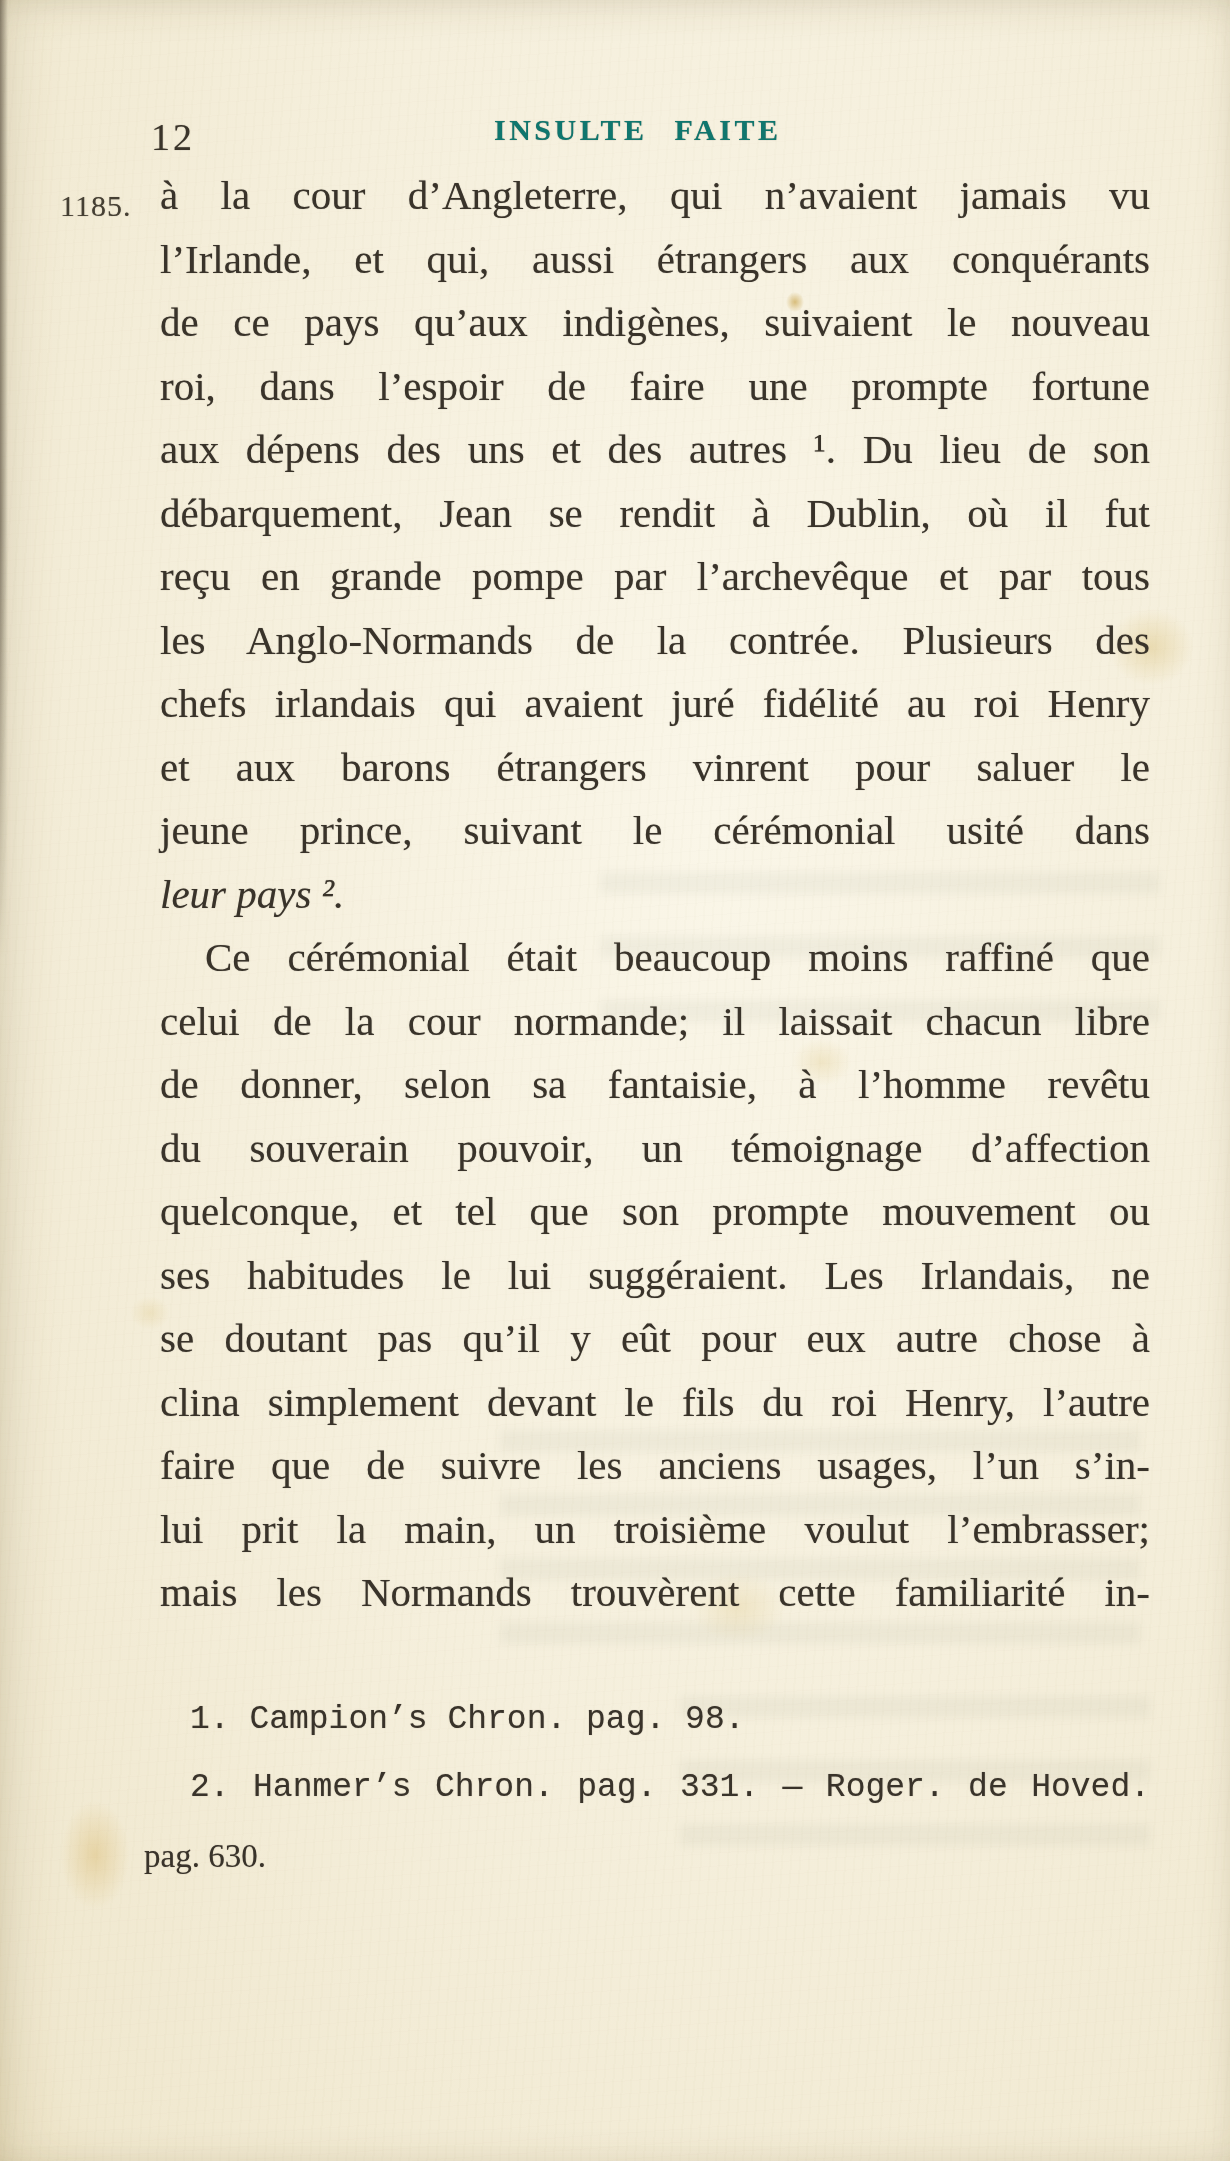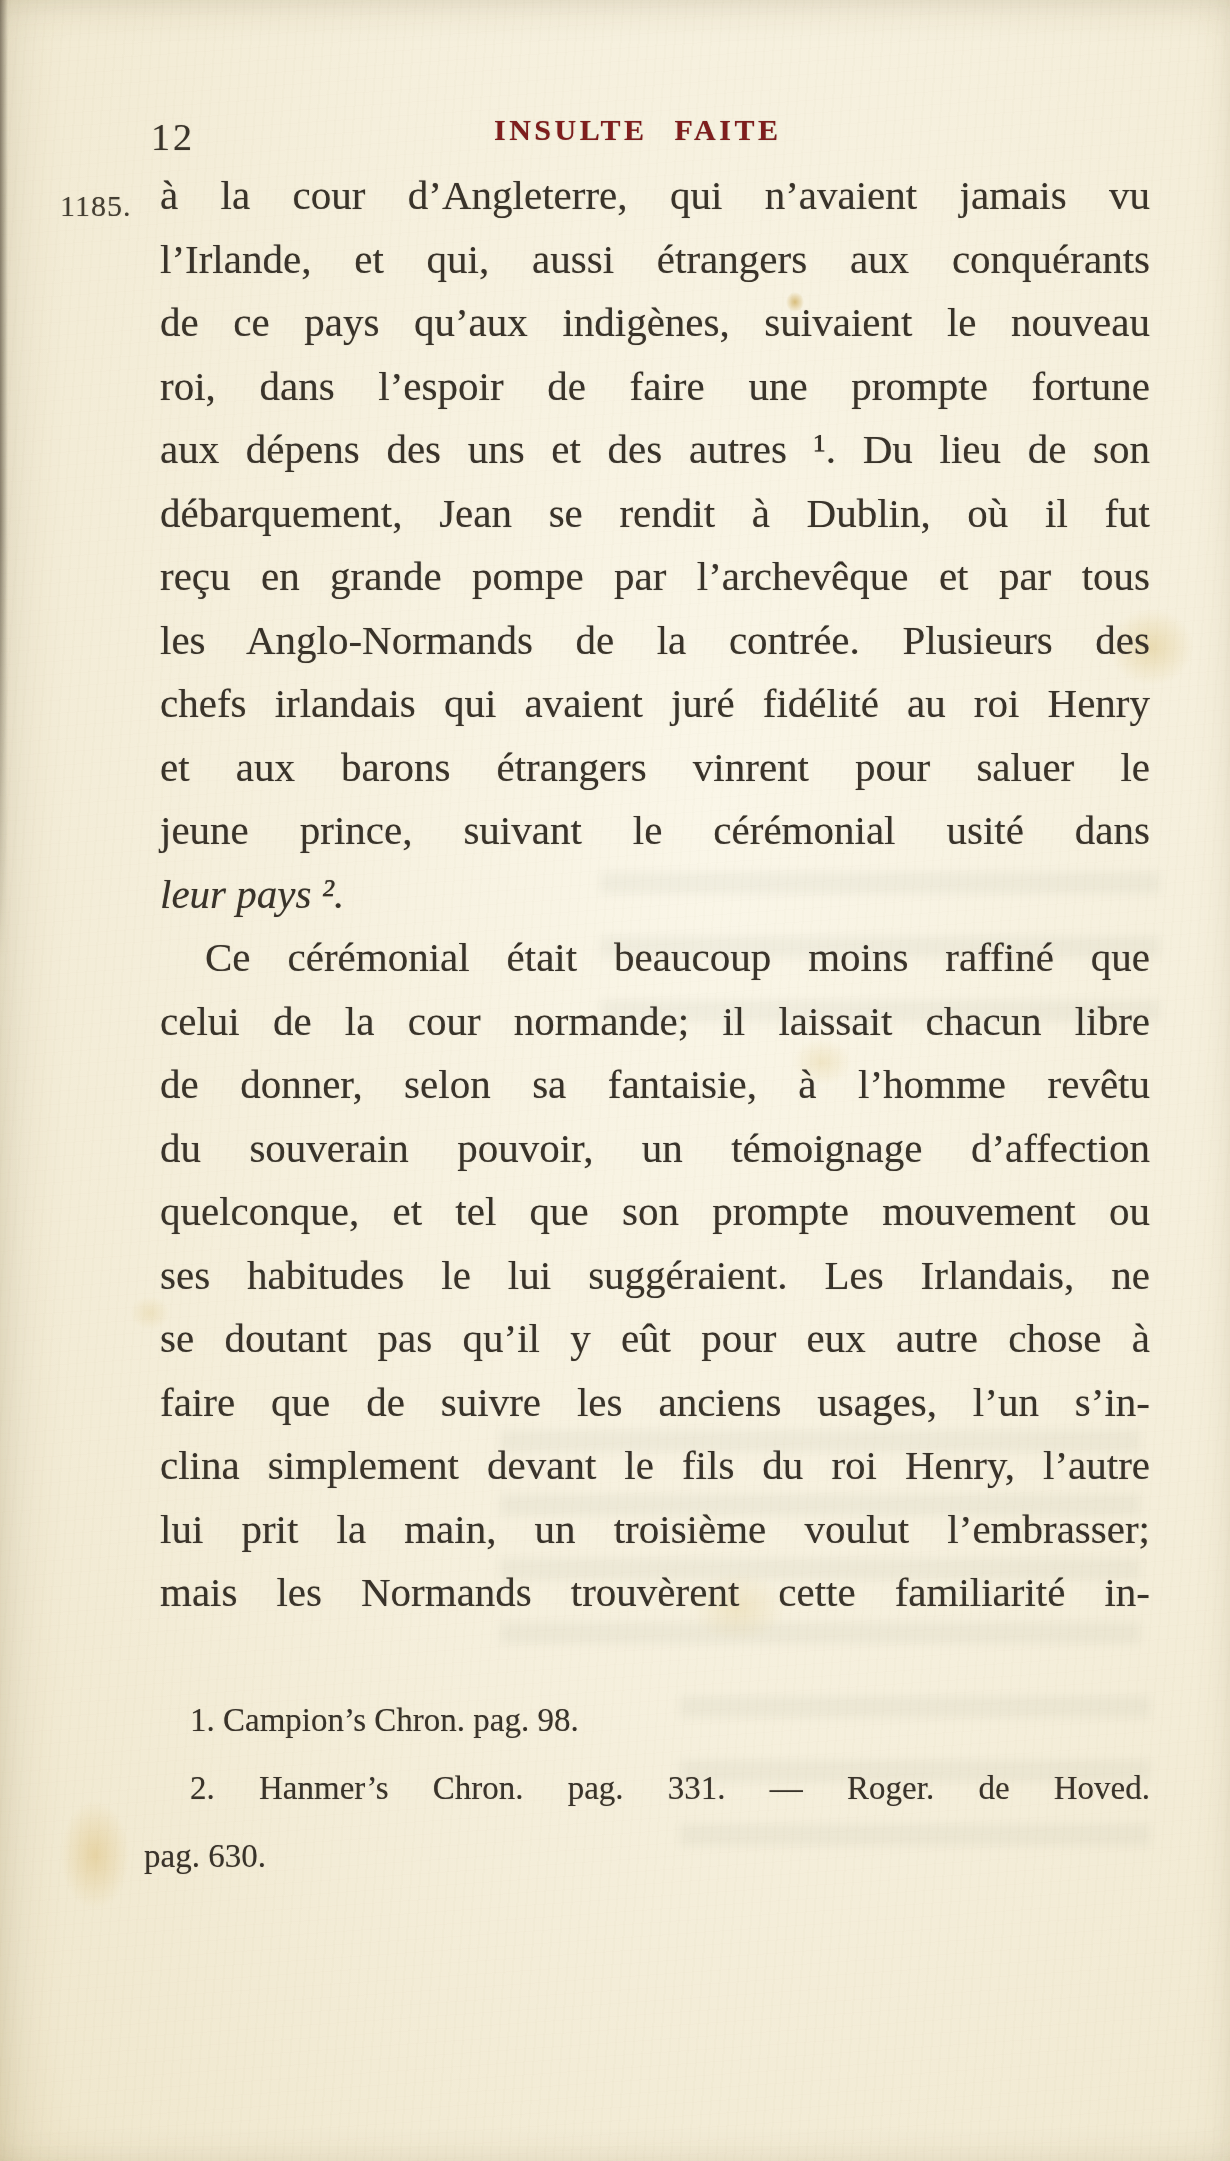--- a/index.html
+++ b/index.html
@@ -46,41 +46,41 @@
   .ghost.g3{left:680px;top:1676px;width:470px;height:170px;}
 
   .pagenum{
     position:absolute;left:151px;top:115px;
     font-size:38px;letter-spacing:3px;color:#3a342a;
     text-shadow:0 0 1px rgba(57,51,42,.5);
   }
   .running-title{
     position:absolute;left:494px;top:113px;
     font-size:30px;font-weight:700;letter-spacing:3.5px;word-spacing:16px;
-    color:#7f1d1d;text-shadow:0 0 1px rgba(57,51,42,.5);
+    color:#0f766e;text-shadow:0 0 1px rgba(57,51,42,.5);
   }
   .body-col{
     position:absolute;left:160px;top:164px;width:990px;
     font-size:41px;line-height:63.5px;
     text-shadow:0 0 1px rgba(57,51,42,.45);
   }
   .margin-note{
     position:absolute;left:-100px;top:10px;
     font-size:30px;letter-spacing:1px;color:#453f33;
   }
   .line{text-align:justify;text-align-last:justify;white-space:normal;}
   .line.end{text-align-last:left;font-style:italic;}
   .line.indent{text-indent:45px;}
   .footnotes{
     position:absolute;left:144px;top:1686px;width:1006px;
     font-size:33px;line-height:68px;
     text-shadow:0 0 1px rgba(57,51,42,.4);
   }
   .fn-line{text-align:left;}
-  .fn-line.fn-indent{text-indent:46px;}
+  .fn-line.fn-indent{text-indent:46px;font-family:Liberation Mono, monospace;}
   .fn-line.fn-justify{text-align:justify;text-align-last:justify;}
 </style>
 </head>
 <body>
 
 <div class="vignette"></div>
 <div class="paper-grain"></div>
 <div class="spine-edge"></div>
 <div class="ghost g1"></div>
 <div class="ghost g2"></div>
@@ -111,22 +111,22 @@
   <div class="line">jeune prince, suivant le cérémonial usité dans</div>
   <div class="line end">leur pays ².</div>
 
   <div class="line indent">Ce cérémonial était beaucoup moins raffiné que</div>
   <div class="line">celui de la cour normande; il laissait chacun libre</div>
   <div class="line">de donner, selon sa fantaisie, à l’homme revêtu</div>
   <div class="line">du souverain pouvoir, un témoignage d’affection</div>
   <div class="line">quelconque, et tel que son prompte mouvement ou</div>
   <div class="line">ses habitudes le lui suggéraient. Les Irlandais, ne</div>
   <div class="line">se doutant pas qu’il y eût pour eux autre chose à</div>
+  <div class="line">clina simplement devant le fils du roi Henry, l’autre</div>
   <div class="line">faire que de suivre les anciens usages, l’un s’in-</div>
-  <div class="line">clina simplement devant le fils du roi Henry, l’autre</div>
   <div class="line">lui prit la main, un troisième voulut l’embrasser;</div>
   <div class="line">mais les Normands trouvèrent cette familiarité in-</div>
 </div>
 
 <div class="footnotes">
   <div class="fn-line fn-indent">1. Campion’s Chron. pag. 98.</div>
   <div class="fn-line fn-indent fn-justify">2. Hanmer’s Chron. pag. 331. — Roger. de Hoved.</div>
   <div class="fn-line">pag. 630.</div>
 </div>
 

